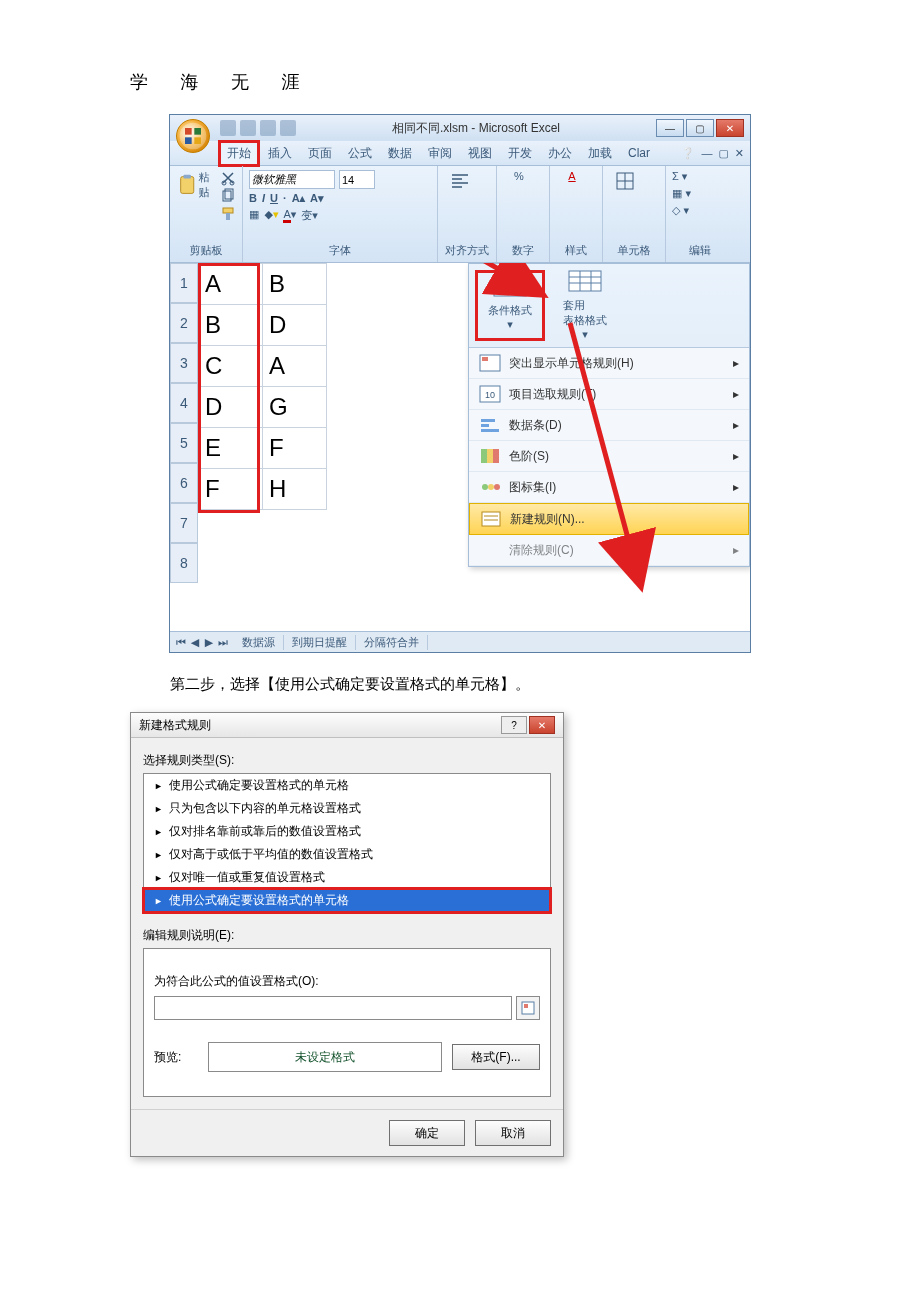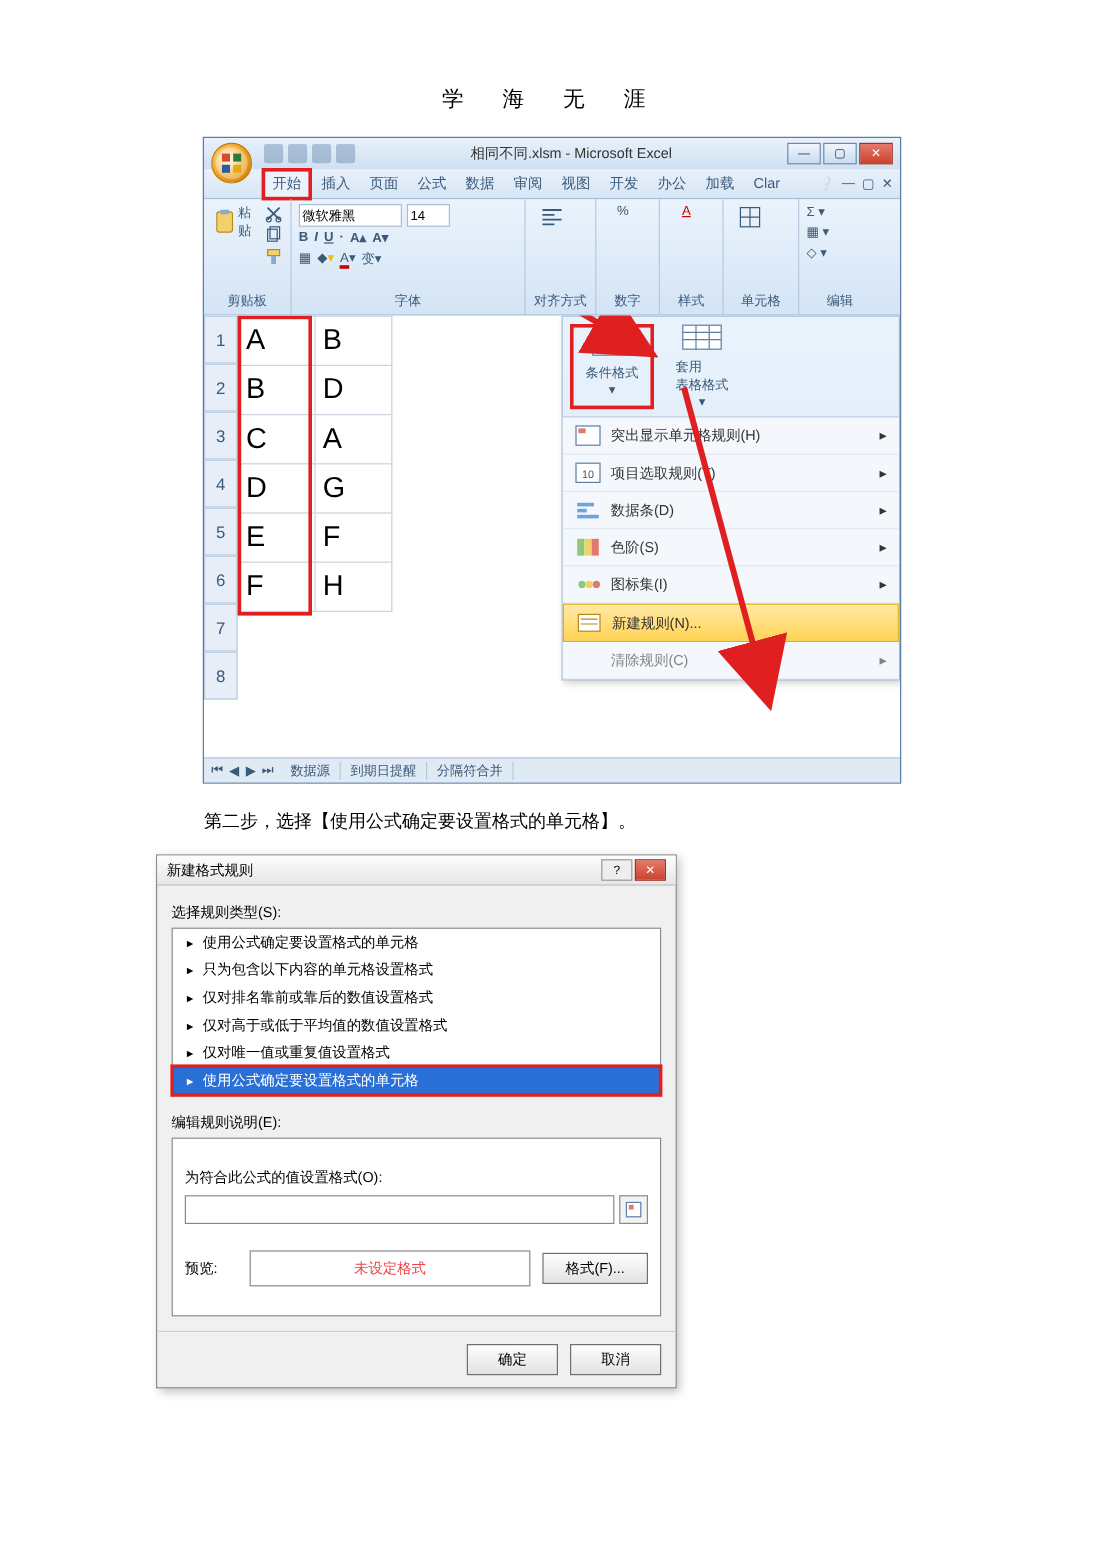--- a/index.html
+++ b/index.html
@@ -6,21 +6,21 @@
     margin: 0;
     padding: 0;
     background: #fff;
     font-family: "SimSun", "Microsoft YaHei", sans-serif;
     width: 920px;
   }
   .page {
     padding: 70px 130px 60px 130px;
   }
   .page-header {
-    text-align: center;
+    text-align: left;
     font-size: 18px;
     letter-spacing: 14px;
     font-family: "KaiTi", "SimSun", serif;
     margin-bottom: 20px;
   }
 
   
   .excel-frame {
     width: 580px;
     margin: 0 auto;
@@ -152,21 +152,21 @@
   .rule-item .tri { font-size:9px;}
   .rule-item.sel { background:#2a6fd6;color:#fff;}
   .red-outline { outline:3px solid #e02020; outline-offset:-1px;}
   .edit-desc { margin-top:14px;}
   .desc-box { border:1px solid #8a8a8a;background:#fff;padding:24px 10px;margin-top:4px;}
   .formula-row { display:flex;align-items:center;gap:4px;margin-top:6px;}
   .formula-input { flex:1;height:22px;border:1px solid #8a8a8a;background:#fff;}
   .ref-btn { width:22px;height:22px;border:1px solid #8a8a8a;background:#f3f3f3;display:flex;align-items:center;justify-content:center;}
   .preview-row { display:flex;align-items:center;gap:10px;margin-top:22px;}
   .preview-label { width:44px;}
-  .preview-box { flex:1;height:28px;border:1px solid #8a8a8a;background:#fff;display:flex;align-items:center;justify-content:center;color:#ef4444;}
+  .preview-box { flex:1;height:28px;border:1px solid #8a8a8a;background:#fff;display:flex;align-items:center;justify-content:center;color:#14532d;}
   .dlg-footer { display:flex;justify-content:flex-end;gap:10px;padding:10px 12px;border-top:1px solid #d0d0d0;}
   .dlg-btn { width:74px;height:24px;border:1px solid #707070;background:linear-gradient(#fdfdfd,#e2e2e2);display:flex;align-items:center;justify-content:center;}
 </style>
 </head>
 <body>
 
 <div class="page">
   <div class="page-header">学 海 无 涯</div>
 
   <div class="excel-frame">
@@ -236,21 +236,21 @@
                   <rect x="3" y="2" width="10" height="5" fill="#f2d16b" stroke="#b58a1f"></rect>
                   <rect x="6" y="7" width="4" height="7" fill="#8aa9cc"></rect>
                 </svg></span>
           </div>
         </div>
         <div class="glabel">剪贴板</div>
       </div>
       <div class="rgroup" style="width:182px;">
         <div class="gbody" style="flex-direction:column;gap:3px;">
           <div style="display:flex;gap:4px;">
-            <span class="font-combo" style="width:80px;">微软雅黑</span>
+            <span class="font-combo" style="width:80px;font-style:italic;">微软雅黑</span>
             <span class="font-combo" style="width:30px;">14</span>
           </div>
           <div style="display:flex;gap:5px;font-weight:bold;color:#3b5a7a;">
             <span>B</span>
             <span style="font-style:italic;">I</span>
             <span style="text-decoration:underline;">U</span>
             <span>·</span>
             <span>A▴</span>
             <span>A▾</span>
           </div>

